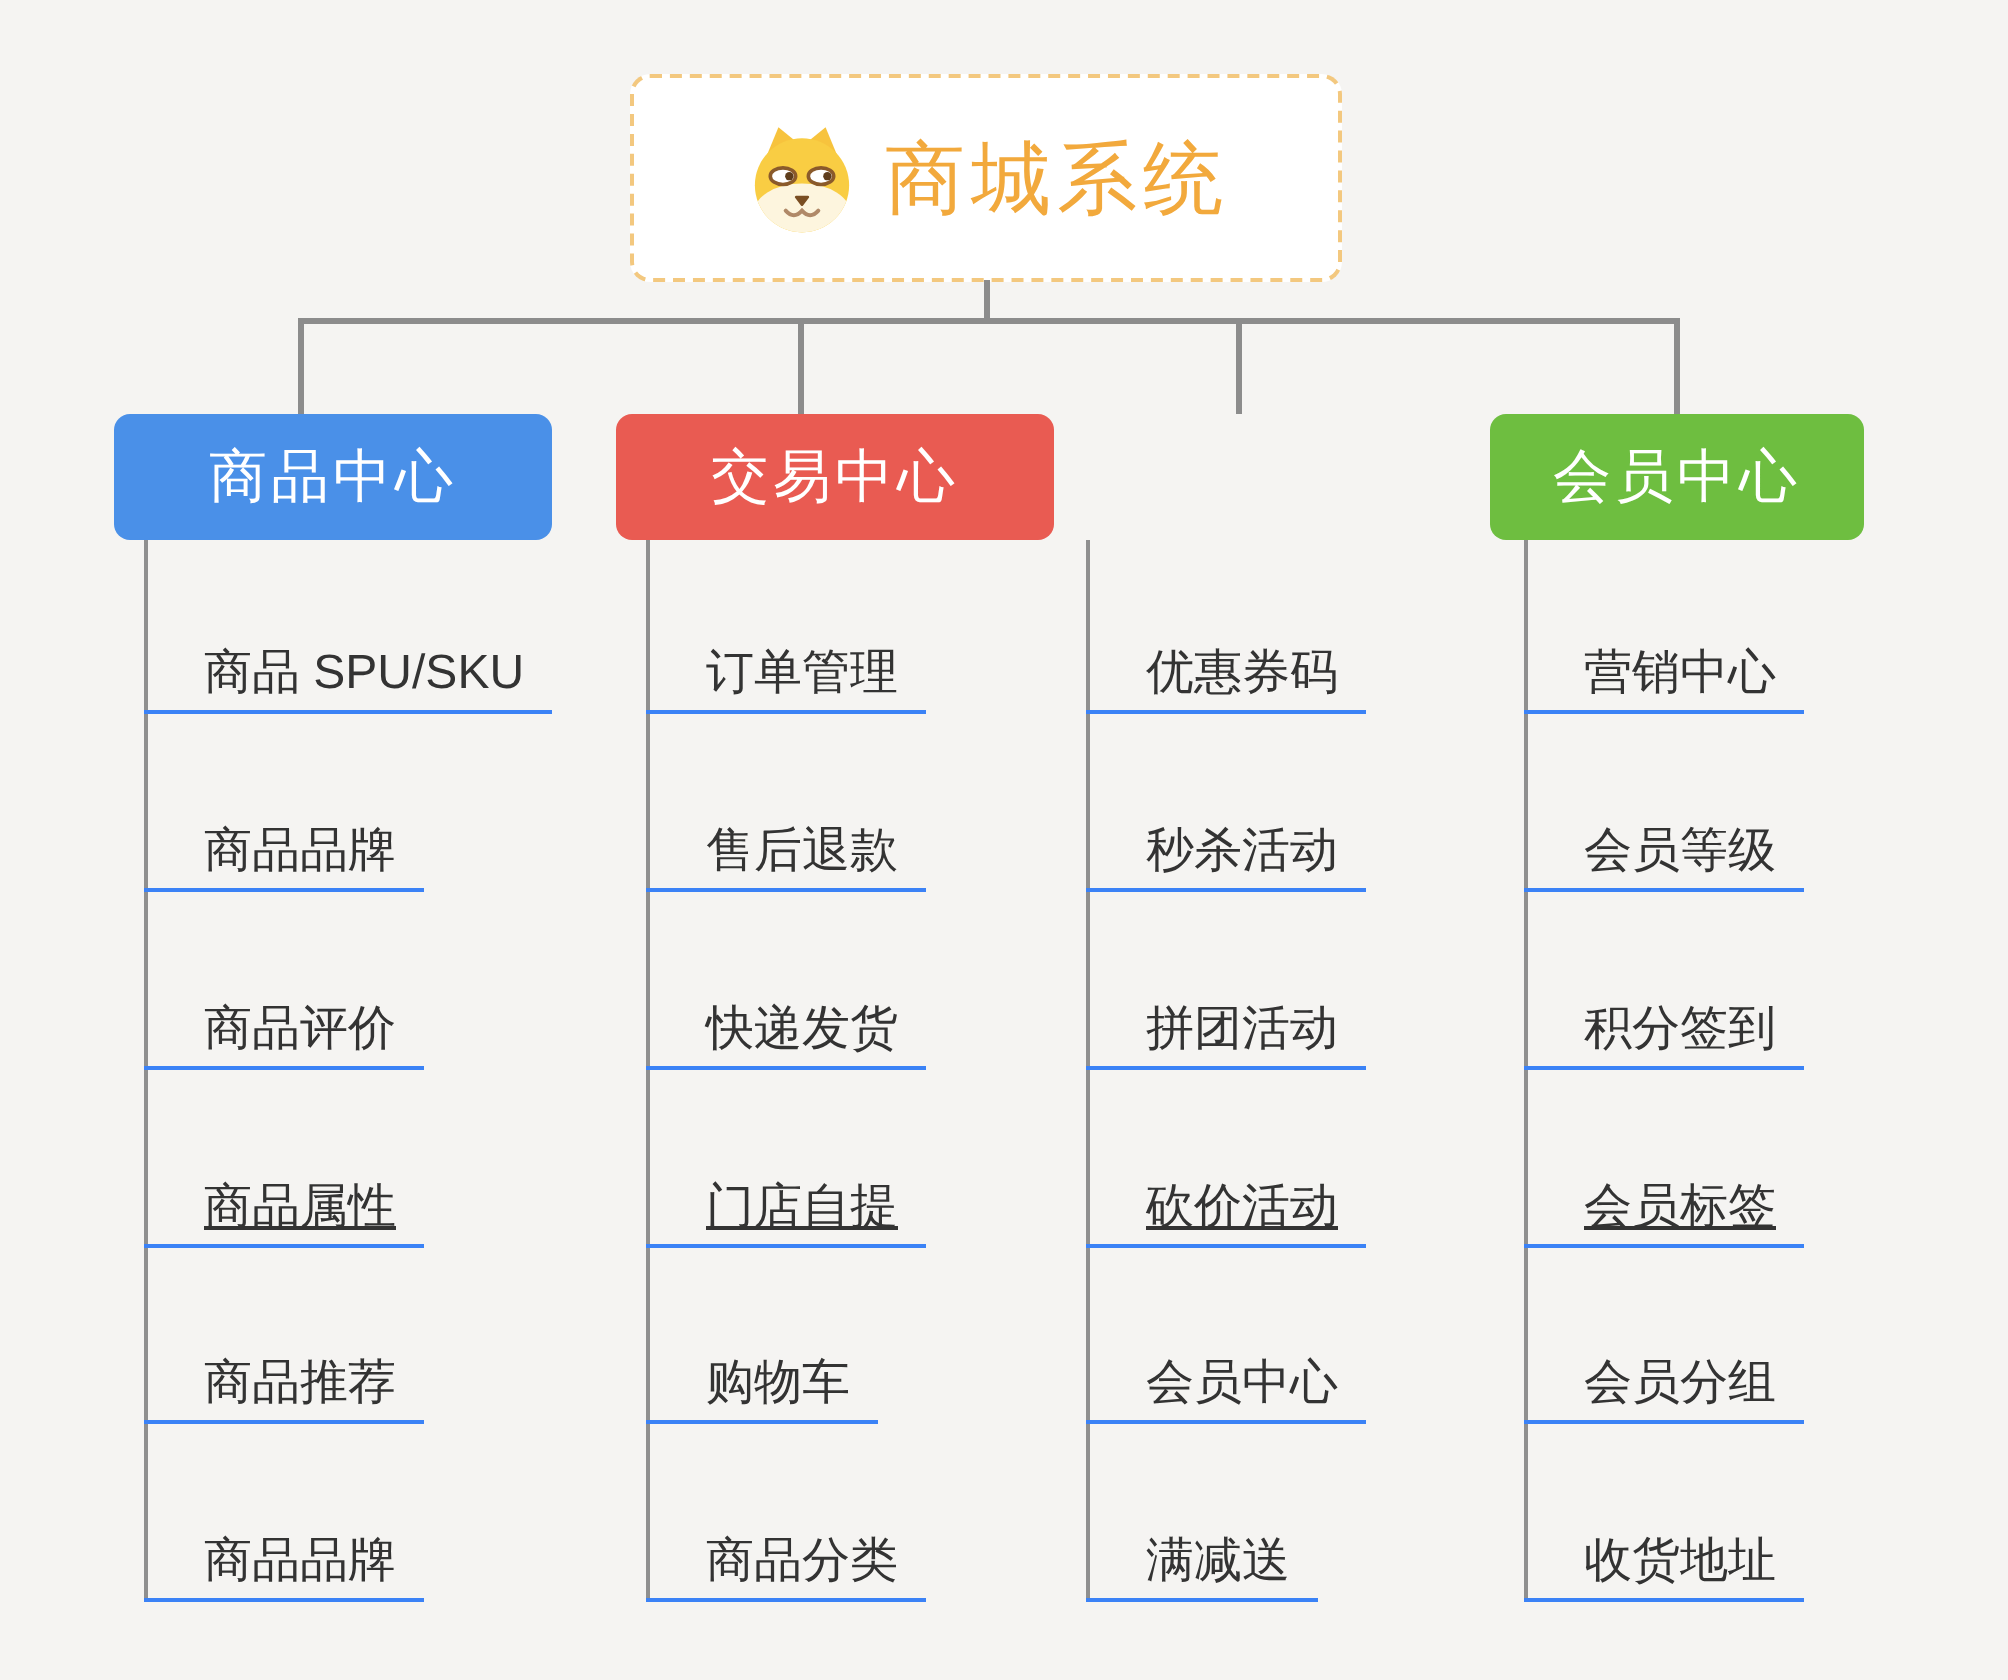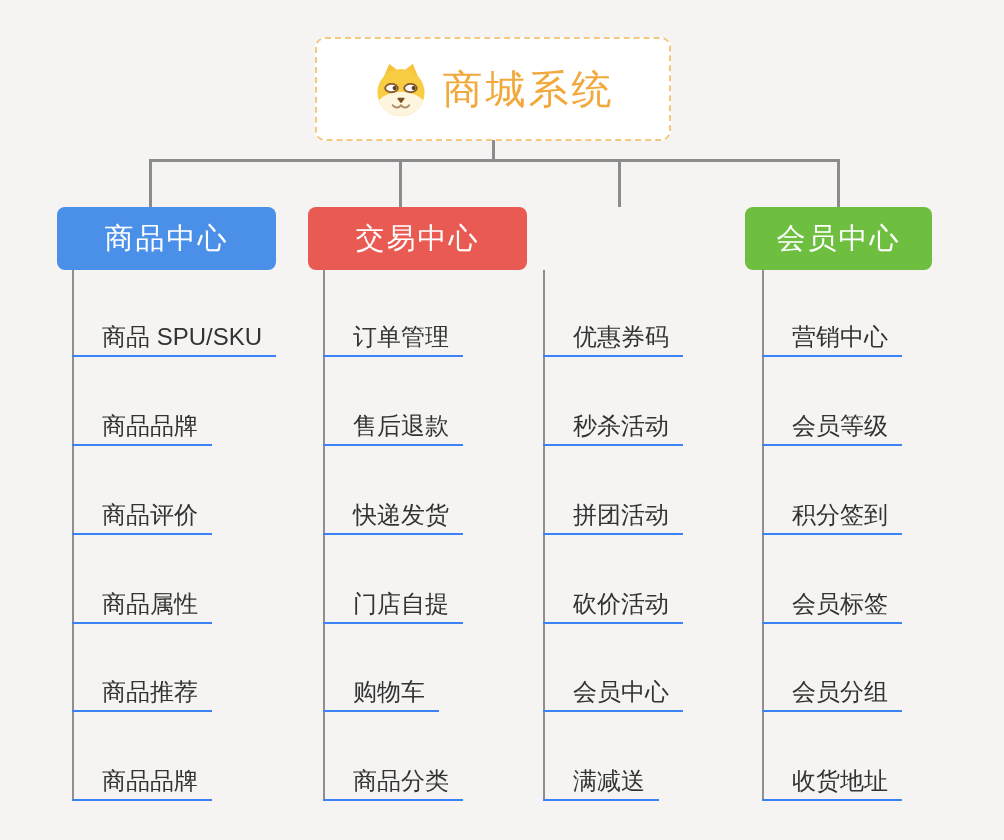--- a/index.html
+++ b/index.html
@@ -85,21 +85,21 @@
     padding: 0 14px 4px 30px;
     border-bottom: 2px solid #3b82f6;
     font-size: 24px;
     line-height: 28px;
     color: #333333;
     cursor: pointer;
   }
   .leaf-r1 { top: 53px; }
   .leaf-r2 { top: 142px; }
   .leaf-r3 { top: 231px; font-family: Liberation Serif, serif; }
-  .leaf-r4 { top: 320px; }
+  .leaf-r4 { top: 320px; text-decoration: underline; }
   .leaf-r5 { top: 408px; }
   .leaf-r6 { top: 497px; }
 </style>
 </head>
 <body>
 
 <div class="canvas">
 
   <div class="root-node">
     <svg class="root-icon" viewBox="0 0 64 64" aria-hidden="true">

